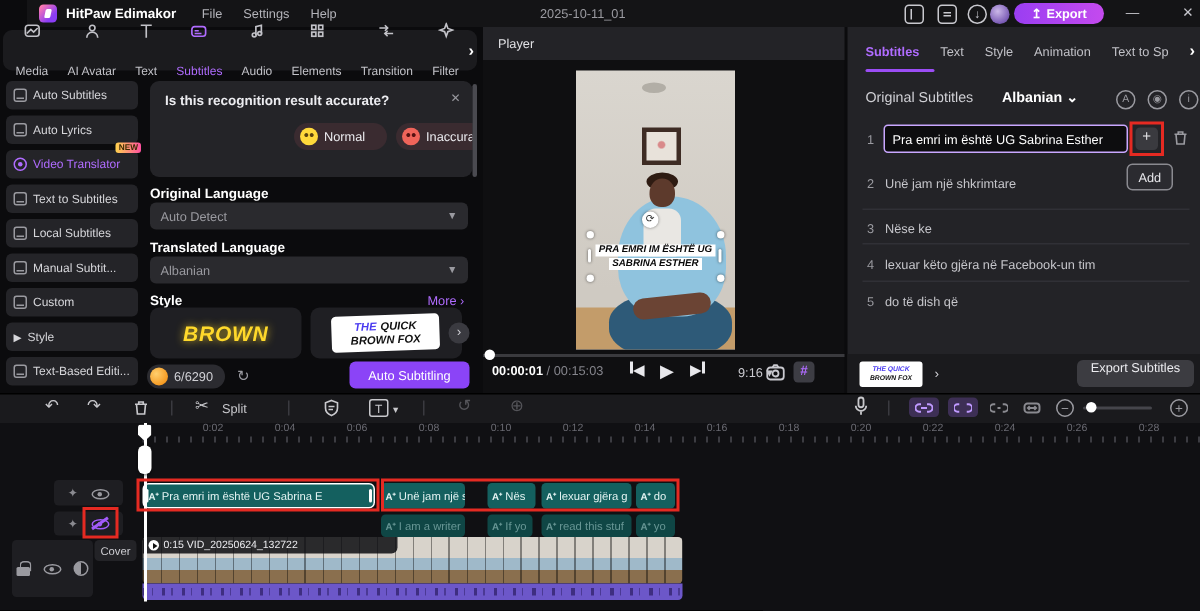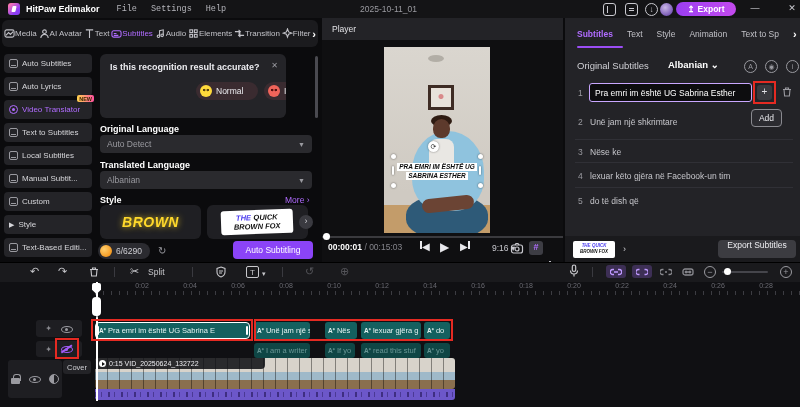--- a/index.html
+++ b/index.html
@@ -1,53 +1,53 @@
 <!DOCTYPE html>
 <html><head>
 <meta charset="utf-8">
 <style>
   html,body{margin:0;padding:0;background:#000;}
   *{box-sizing:border-box;font-family:"Liberation Sans",sans-serif;}
-  #root{position:relative;width:800px;height:407px;background:#0b0b0d;color:#d5d5da;overflow:hidden;font-size:9px;}
+  #root{position:relative;width:800px;height:407px;background:#0b0b0d;color:#d5d5da;overflow:hidden;font-size:9px;padding-left:18px;}
   .ab{position:absolute;}
   
   #topbar{left:0;top:0;width:800px;height:18px;background:#141416;display:flex;align-items:center;}
   .logo{width:12px;height:12px;border-radius:3px;margin:0 6px 0 8px;background:linear-gradient(135deg,#ff7ab0 10%,#8b3df5 70%);position:relative;}
   .logo::after{content:"";position:absolute;left:4px;top:3px;width:4px;height:6px;background:#fff;border-radius:1px;transform:skewX(-12deg);}
   .appname{color:#fff;font-weight:bold;font-size:9px;margin-right:10px;}
-  .menuitem{color:#b4b4ba;margin:12px 7px;font-size:8.5px;font-family:Liberation Mono, monospace;}
+  .menuitem{color:#b4b4ba;margin:12px 7px;font-size:8.5px;}
   .tbdate{position:absolute;left:360px;top:4px;width:90px;color:#9a9aa0;font-size:8.5px;}
   .tbico{position:absolute;top:3px;width:13px;height:13px;color:#c9c9cf;}
   .sqico{border:1px solid #c9c9cf;border-radius:3px;}
   .sqico.panel::after{content:"";position:absolute;left:3px;top:2px;width:1px;height:7px;background:#c9c9cf;}
   .sqico.chat::after{content:"";position:absolute;left:3px;top:4px;width:5px;height:1px;background:#c9c9cf;box-shadow:0 2px 0 #c9c9cf;}
   .circico{border:1px solid #c9c9cf;border-radius:50%;text-align:center;line-height:11px;font-size:8px;}
   .avatar{border-radius:50%;background:radial-gradient(circle at 40% 35%,#cbb7e8,#7a5bb5 70%,#4a3b78);}
   #export-btn{position:absolute;left:676px;top:2px;width:60px;height:14px;border-radius:7px;background:linear-gradient(90deg,#9a3ef2,#c44aee);color:#fff;font-size:8.5px;font-weight:bold;display:flex;align-items:center;justify-content:center;gap:3px;}
   .winctl{position:absolute;top:1px;width:14px;height:15px;color:#c9c9cf;text-align:center;line-height:15px;font-size:9px;}
   .maxbox{position:relative;}
   .maxbox::after{content:"";position:absolute;left:4px;top:5px;width:6px;height:6px;border:1px solid #c9c9cf;border-radius:1px;}
   
   #ribbon{left:2px;top:20px;width:316px;height:27px;background:#1b1b1e;border-radius:6px;display:flex;align-items:center;padding:0 2px;}
-  .rtab{flex:1 1 auto;display:flex;flex-direction:row;align-items:center;gap:0;color:#c2c2c8;font-size:8px;white-space:nowrap;}
+  .rtab{flex:1 1 auto;display:flex;flex-direction:column;align-items:center;gap:17px;color:#c2c2c8;font-size:8px;white-space:nowrap;}
   .rtab svg{width:11px;height:11px;stroke:#c2c2c8;fill:none;stroke-width:1.2;}
   .rtab.active{color:#b06cff;}
   .rtab.active svg{stroke:#b06cff;}
   .chev{color:#fff;font-weight:bold;font-size:11px;}
   
   .sitem{left:4px;width:88px;height:19px;background:#242428;border-radius:4px;display:flex;align-items:center;padding:0 5px;gap:4px;color:#d6d6da;font-size:8px;white-space:nowrap;overflow:visible;}
   .sic{width:9px;height:9px;border:1px solid #9a9aa0;border-radius:2px;flex:0 0 auto;position:relative;}
   .sic::after{content:"";position:absolute;left:1px;top:5px;width:5px;height:1px;background:#9a9aa0;}
   .sic.round{border-radius:50%;border-color:#b06cff;}
   .sic.round::after{left:2px;top:2px;width:3px;height:3px;border-radius:50%;background:#b06cff;}
   .vt-label{color:#b06cff;}
   .newbadge{position:absolute;right:-2px;top:-5px;background:linear-gradient(90deg,#ffd34d,#ff4fa0);color:#3a2a00;font-size:5.5px;font-weight:bold;padding:0.5px 2px;border-radius:2px;}
   .tri{color:#d6d6da;font-size:7px;}
   
-  #recog{left:100px;top:54px;width:186px;height:64px;background:#242428;border-radius:6px;overflow:hidden;}
+  #recog{left:100px;top:54px;width:215px;height:64px;background:#242428;border-radius:6px;overflow:hidden;}
   .recq{position:absolute;left:10px;top:8px;color:#ececf0;font-size:9px;font-weight:bold;}
   .recx{position:absolute;right:8px;top:7px;color:#9a9aa0;font-size:8px;}
   .emopill{position:absolute;top:28px;height:18px;border-radius:9px;background:#3a2b30;display:flex;align-items:center;gap:4px;padding:0 8px 0 4px;color:#ececf0;font-size:8.5px;white-space:nowrap;overflow:hidden;}
   .emo{width:12px;height:12px;border-radius:50%;flex:0 0 auto;}
   .emo.orange{background:radial-gradient(circle at 35% 42%,#5a2d1a 1px,transparent 1.6px),radial-gradient(circle at 65% 42%,#5a2d1a 1px,transparent 1.6px),#f5976b;}
   .emo.yellow{background:radial-gradient(circle at 35% 42%,#5a4210 1px,transparent 1.6px),radial-gradient(circle at 65% 42%,#5a4210 1px,transparent 1.6px),#ffd93b;}
   .emo.red{background:radial-gradient(circle at 35% 42%,#511 1px,transparent 1.6px),radial-gradient(circle at 65% 42%,#511 1px,transparent 1.6px),#f0645a;}
   .flabel{left:100px;color:#fff;font-weight:bold;font-size:9px;}
   .fselect{left:100px;width:212px;height:18px;background:#2a2a2e;border-radius:4px;display:flex;align-items:center;justify-content:space-between;padding:0 7px;color:#9a9aa0;font-size:8.5px;}
   .fselect .caret{font-size:7px;color:#9a9aa0;}

